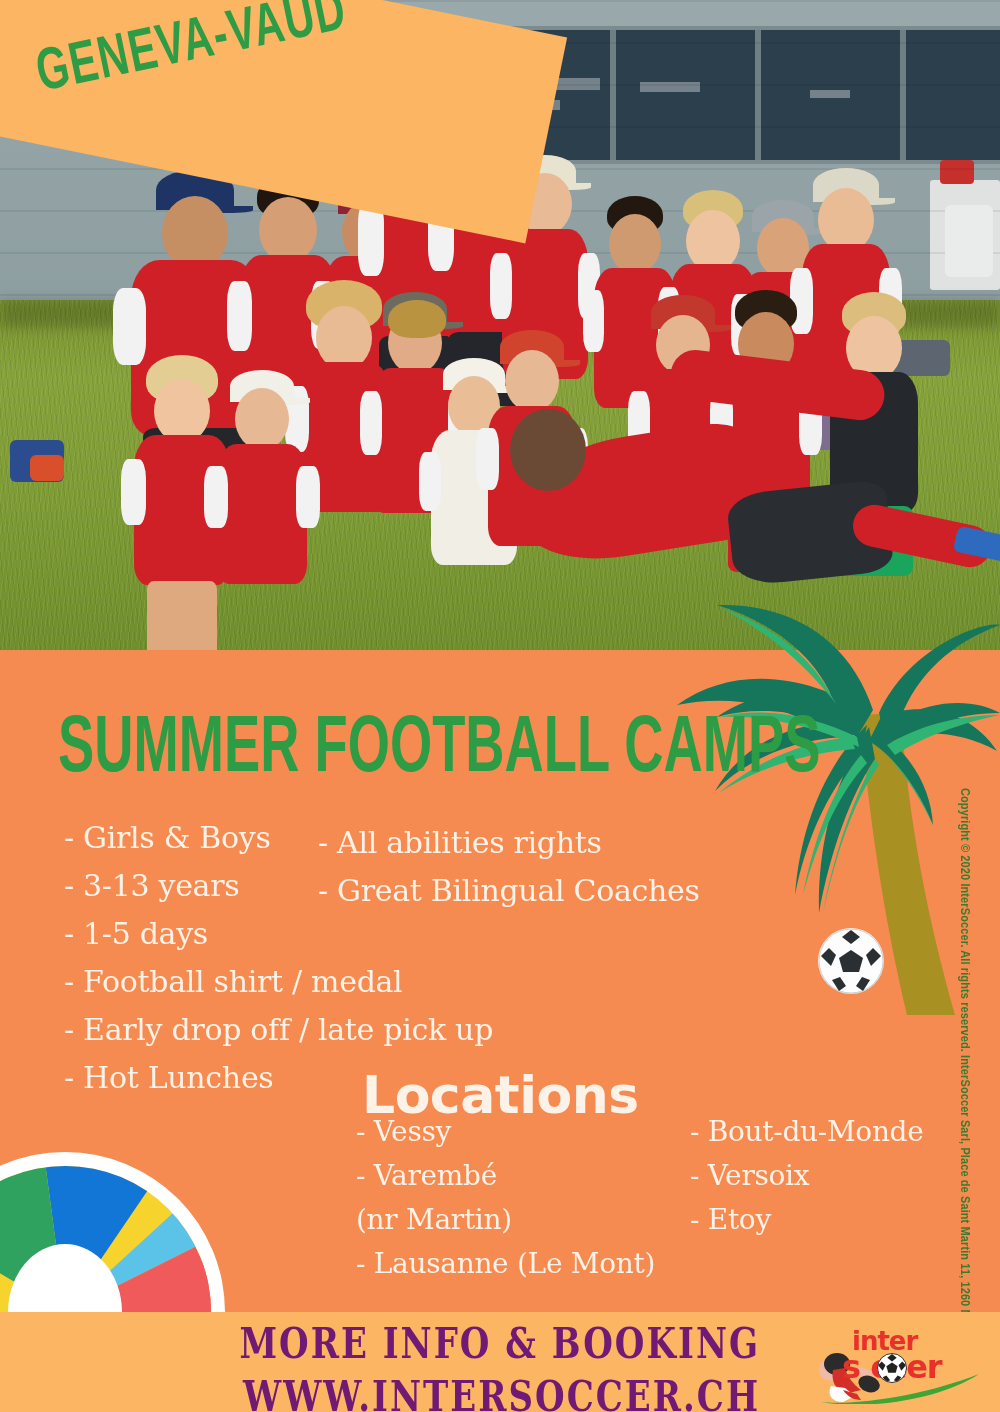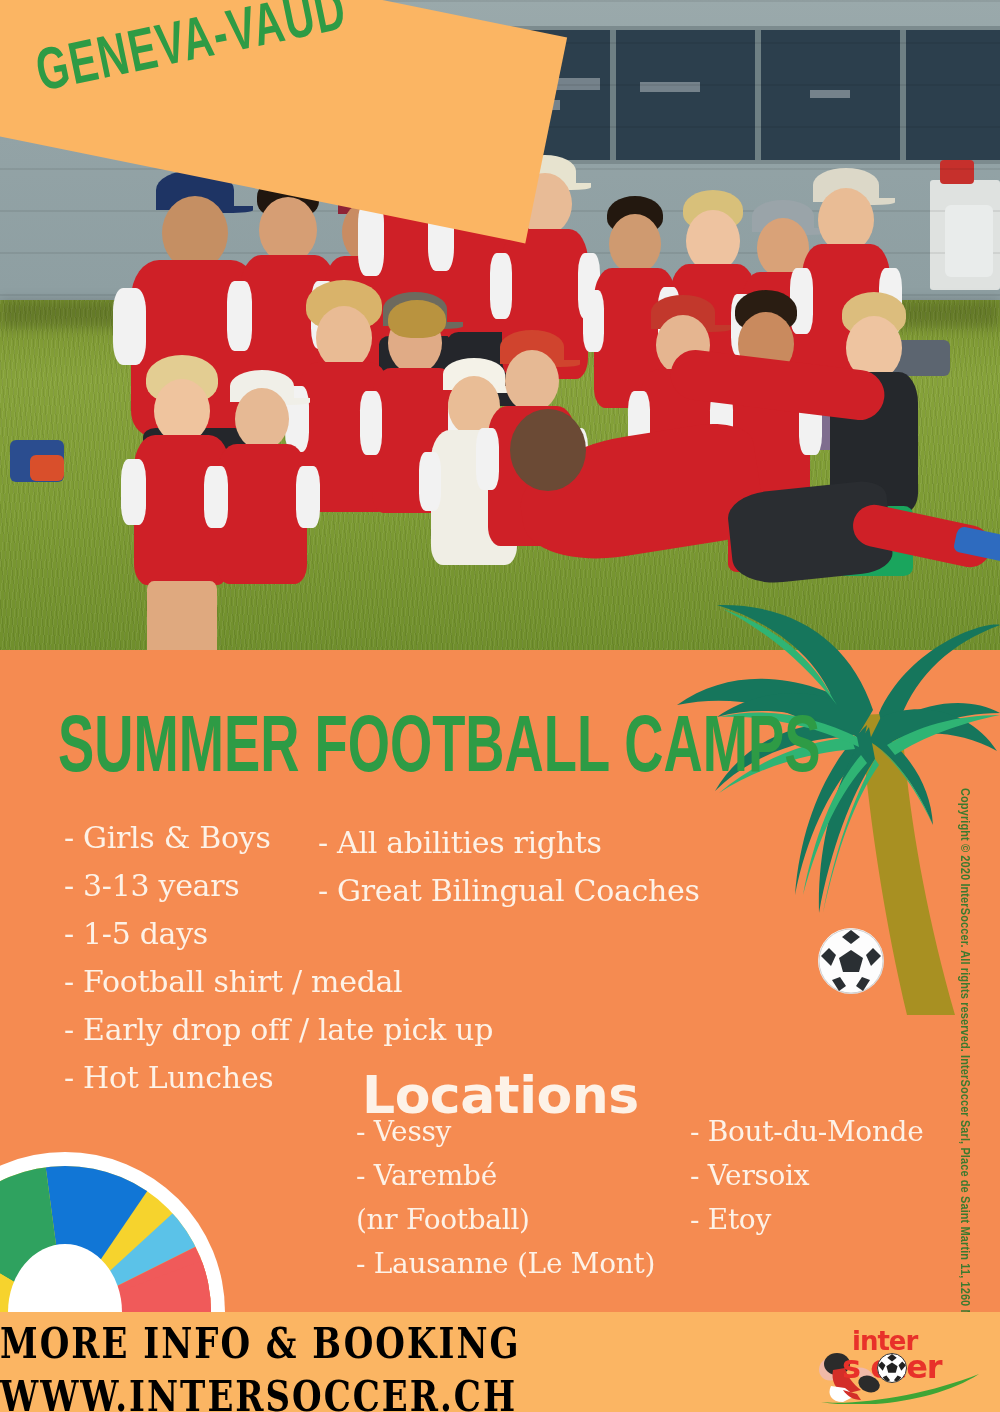--- a/index.html
+++ b/index.html
@@ -200,23 +200,23 @@
     border-radius:50%; background:#fff; overflow:hidden;
   }
 
   
   .bottom-band{
     position:absolute; left:0; top:1312px; width:1000px; height:100px;
     background:#FBB563;
   }
   .cta{
     position:absolute; left:0; top:1318px; width:760px;
-    text-align:left;
+    text-align:right;
     font-family:"Liberation Sans Narrow","Liberation Sans",sans-serif;
-    font-weight:bold; color:#000000;
+    font-weight:bold; color:#701a75;
   }
   .cta .l1, .cta .l2{
     font-size:34px; letter-spacing:2px;
     transform:scaleY(1.25) scaleX(1.0);
     transform-origin:center top;
     font-family:"DejaVu Serif","Liberation Serif",serif;
   }
   .cta .l2{ margin-top:13px; }
 
   
@@ -455,21 +455,21 @@
 
   <div class="bullets col-right">
     <div class="li">- All abilities rights</div>
     <div class="li">- Great Bilingual Coaches</div>
   </div>
 
   <div class="locations-head">Locations</div>
   <div class="loc-col loc-left">
     <div class="li">- Vessy</div>
     <div class="li">- Varembé</div>
-    <div class="li">  (nr Football)</div>
+    <div class="li">  (nr Martin)</div>
     <div class="li">- Lausanne (Le Mont)</div>
   </div>
   <div class="loc-col loc-right">
     <div class="li">- Bout-du-Monde</div>
     <div class="li">- Versoix</div>
     <div class="li">- Etoy</div>
   </div>
 
   <div class="copyright">Copyright © 2020 InterSoccer. All rights reserved. InterSoccer Sarl, Place de Saint Martin 11, 1260 Nyon. CHE - 113.404.465. Ne pas jeter sur la voie publique.</div>
 

